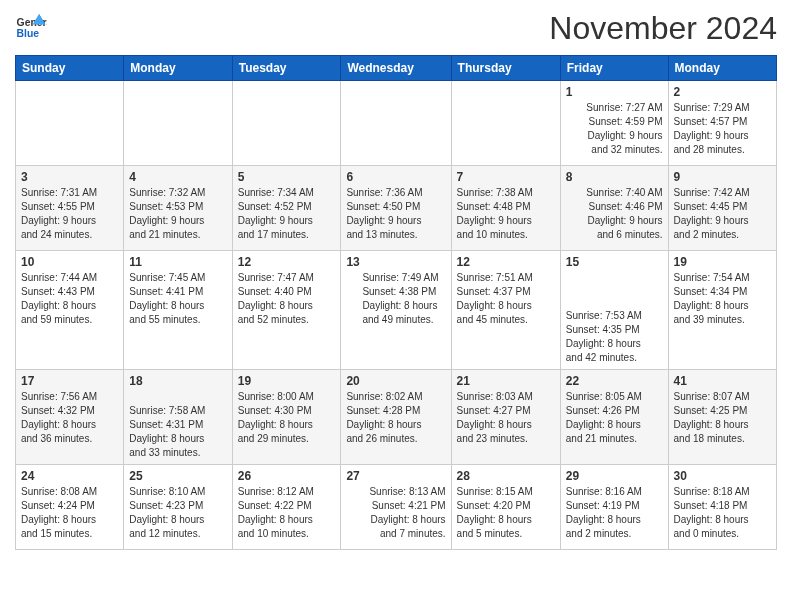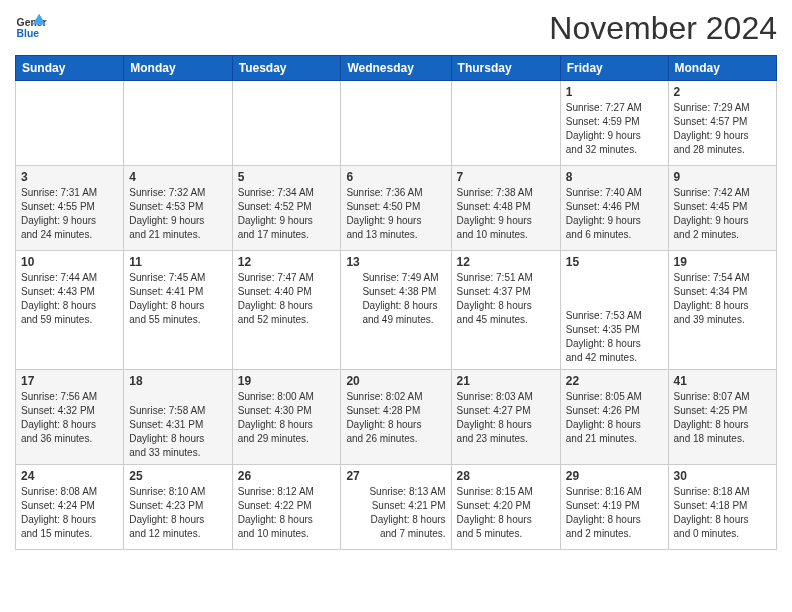--- a/index.html
+++ b/index.html
@@ -113,21 +113,21 @@
     </thead>
     <tbody id="calendar-body">
     <tr>
           <td class="empty-cell"></td>
           <td class="empty-cell"></td>
           <td class="empty-cell"></td>
           <td class="empty-cell"></td>
           <td class="empty-cell"></td>
           <td>
             <div class="day-number">1</div>
-            <div class="day-info" style="white-space: pre-line;">Sunrise: 7:27 AM
+            <div class="day-info" style="white-space: pre-line; text-align: right;">Sunrise: 7:27 AM
 Sunset: 4:59 PM
 Daylight: 9 hours
 and 32 minutes.</div>
           </td>
           <td>
             <div class="day-number">2</div>
             <div class="day-info" style="white-space: pre-line;">Sunrise: 7:29 AM
 Sunset: 4:57 PM
 Daylight: 9 hours
 and 28 minutes.</div>
@@ -164,21 +164,21 @@
           </td>
           <td>
             <div class="day-number">7</div>
             <div class="day-info" style="white-space: pre-line;">Sunrise: 7:38 AM
 Sunset: 4:48 PM
 Daylight: 9 hours
 and 10 minutes.</div>
           </td>
           <td>
             <div class="day-number">8</div>
-            <div class="day-info" style="white-space: pre-line;">Sunrise: 7:40 AM
+            <div class="day-info" style="white-space: pre-line; text-align: right;">Sunrise: 7:40 AM
 Sunset: 4:46 PM
 Daylight: 9 hours
 and 6 minutes.</div>
           </td>
           <td>
             <div class="day-number">9</div>
             <div class="day-info" style="white-space: pre-line;">Sunrise: 7:42 AM
 Sunset: 4:45 PM
 Daylight: 9 hours
 and 2 minutes.</div>

